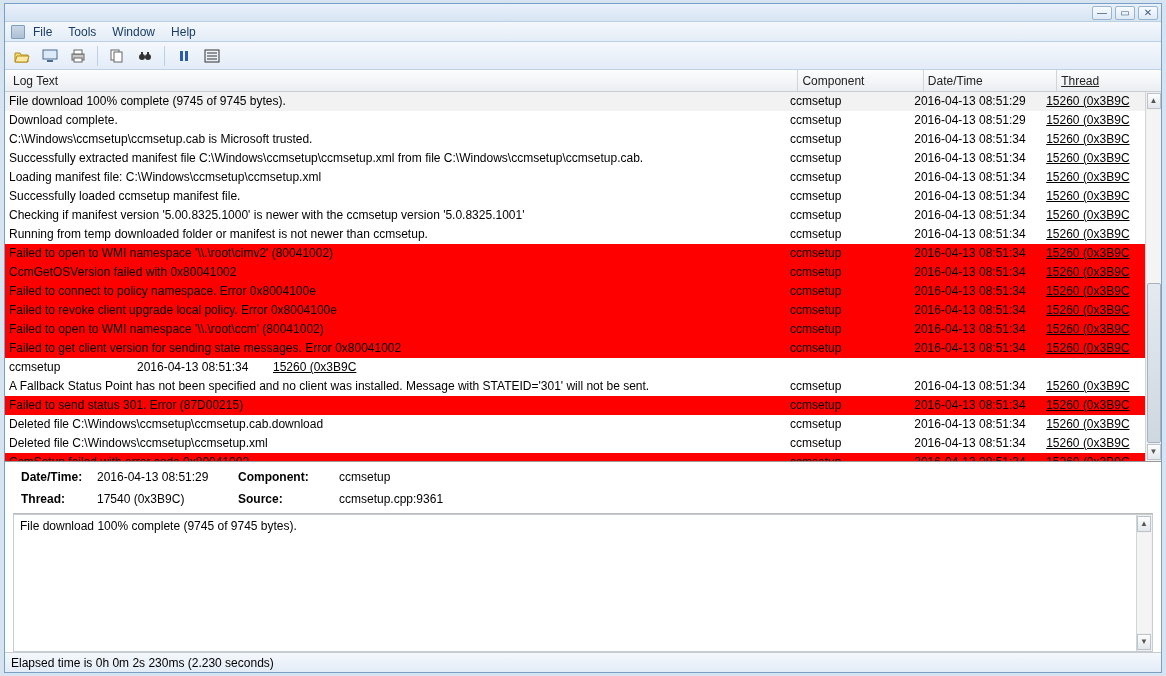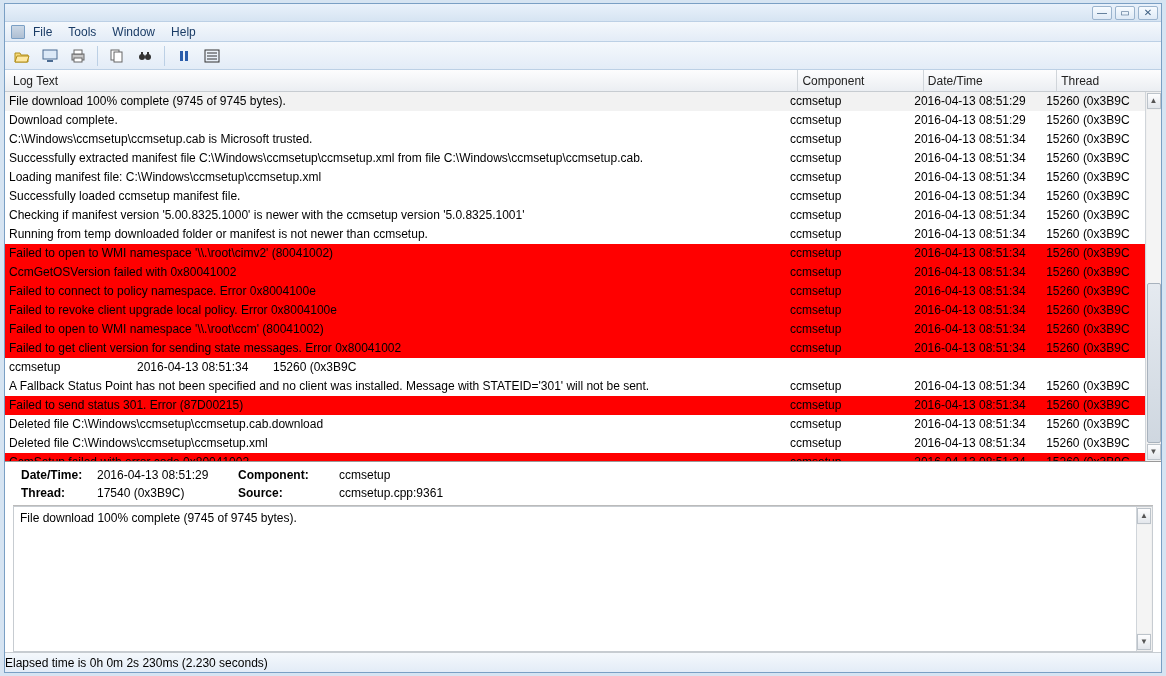--- a/index.html
+++ b/index.html
@@ -67,21 +67,21 @@
     border-bottom: 1px solid #c7ccd1;
     padding-left: 4px;
   }
   .gh {
     display:flex; align-items:center; padding-left:4px;
     border-right:1px solid #d0d5da; color:#222;
   }
   .col-text { width: 806px; }
   .col-comp { width: 128px; }
   .col-date { width: 136px; }
-  .col-thread { width: 106px; }
+  .col-thread { width: 106px; text-decoration: underline; }
   .gh.col-thread{border-right:none;}
   .grid-body {
     position:absolute; top:22px; left:0; right:16px; bottom:0;
     overflow:hidden;
   }
   .row {
     display:flex; height:19px; line-height:19px;
     font-size: 12px;
   }
   .row .cell { overflow:hidden; white-space:nowrap; text-overflow:ellipsis; }
@@ -93,38 +93,38 @@
   .row.sel { background:#f2f2f2; }
   .vscroll {
     position:absolute; top:22px; right:0; bottom:0; width:16px;
     background:#f0f0f0; border-left:1px solid #d0d5da;
     display:flex; flex-direction:column; align-items:center;
   }
   .sbtn{width:14px;height:16px;background:linear-gradient(#fdfdfe,#e3e7ec);border:1px solid #bcc3ca;margin:1px 0;font-size:8px;line-height:14px;text-align:center;color:#555;}
   .strack{flex:1;position:relative;width:14px;background:#f4f4f4;}
   .sthumb{position:absolute;left:0;right:0;bottom:0;height:160px;background:linear-gradient(#e5eaf0,#cfd7e0);border:1px solid #a8b2bd;border-radius:2px;}
   .details {
-    height: 44px; padding: 4px 8px;
+    height: 52px; padding: 4px 8px;
     display: grid; grid-template-columns: 70px 135px 95px 1fr;
     gap: 1px 6px; align-items: center;
     border-bottom:1px solid #bbb;
     font-size:12px;
     margin-left:8px; margin-right:8px;
   }
   .details .lbl { font-weight:bold; }
   .detail-pane {
     margin: 0 8px; border:1px solid #c7ccd1;
     flex:1; padding:4px 6px; font-size:12px;
     position:relative;
   }
   .detail-pane .vscroll2{position:absolute;top:0;right:0;bottom:0;width:16px;background:#f0f0f0;border-left:1px solid #d0d5da;display:flex;flex-direction:column;}
   .statusbar {
     height: 20px; border-top:1px solid #c7ccd1;
     background: linear-gradient(#f4f8fc,#e3ecf7);
-    display:flex; align-items:center; font-size:12px;
+    display:flex; align-items:center; padding-left:6px; font-size:12px;
   }
   svg { display:block; }
 </style>
 </head>
 <body>
 
 <div class="window">
 
   <div class="titlebar">
     <div class="winbtn">—</div>

